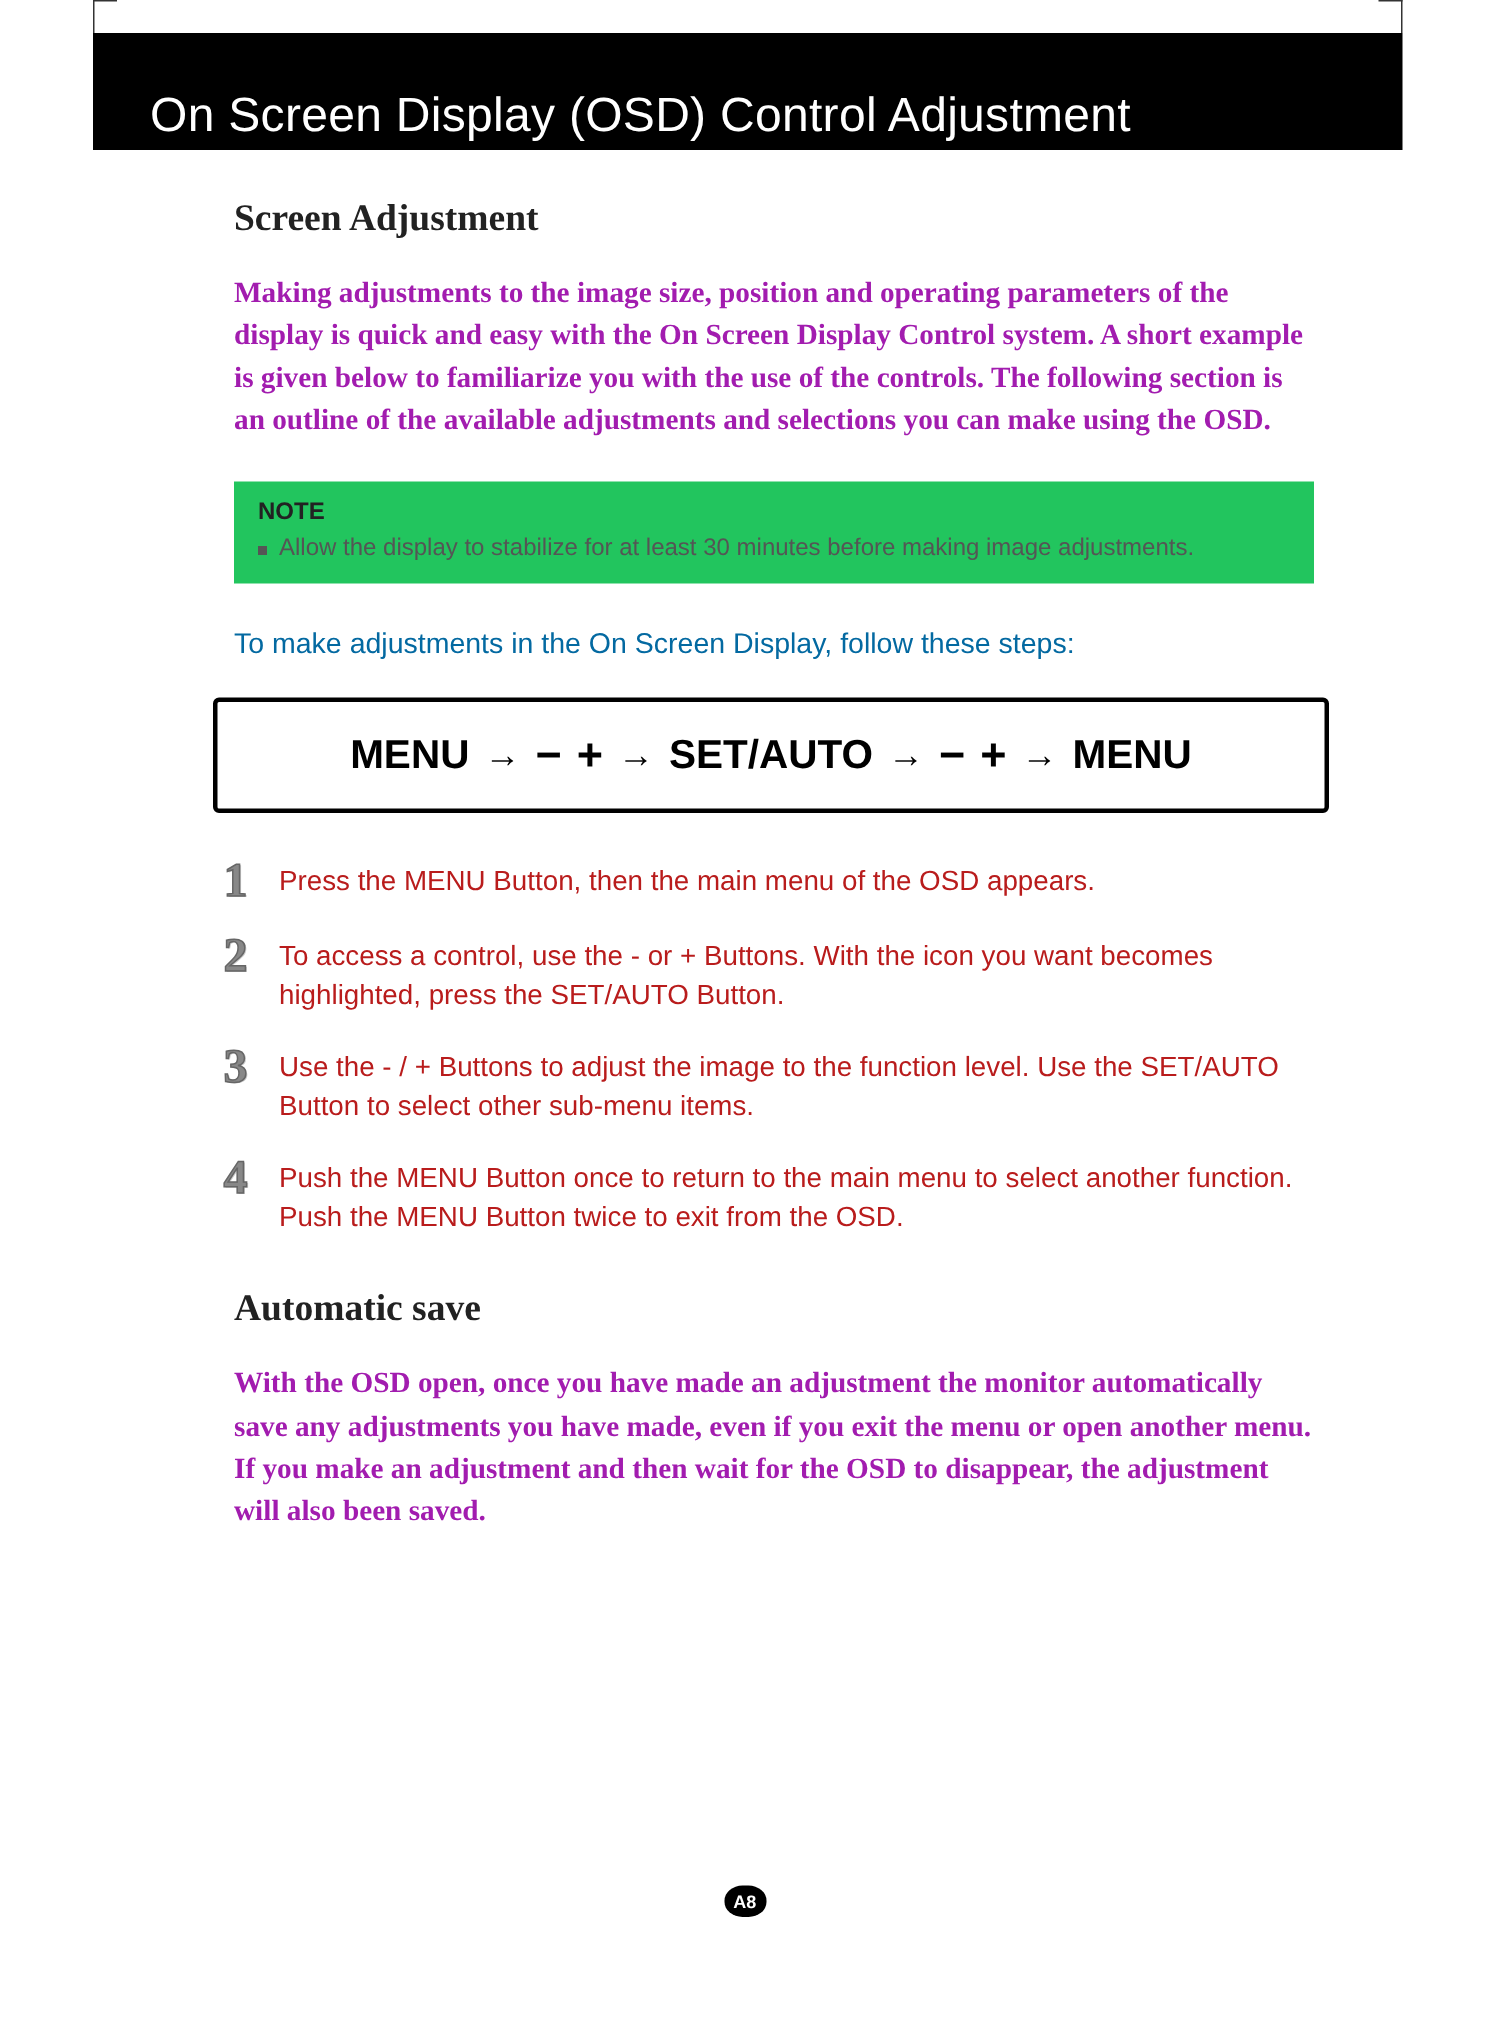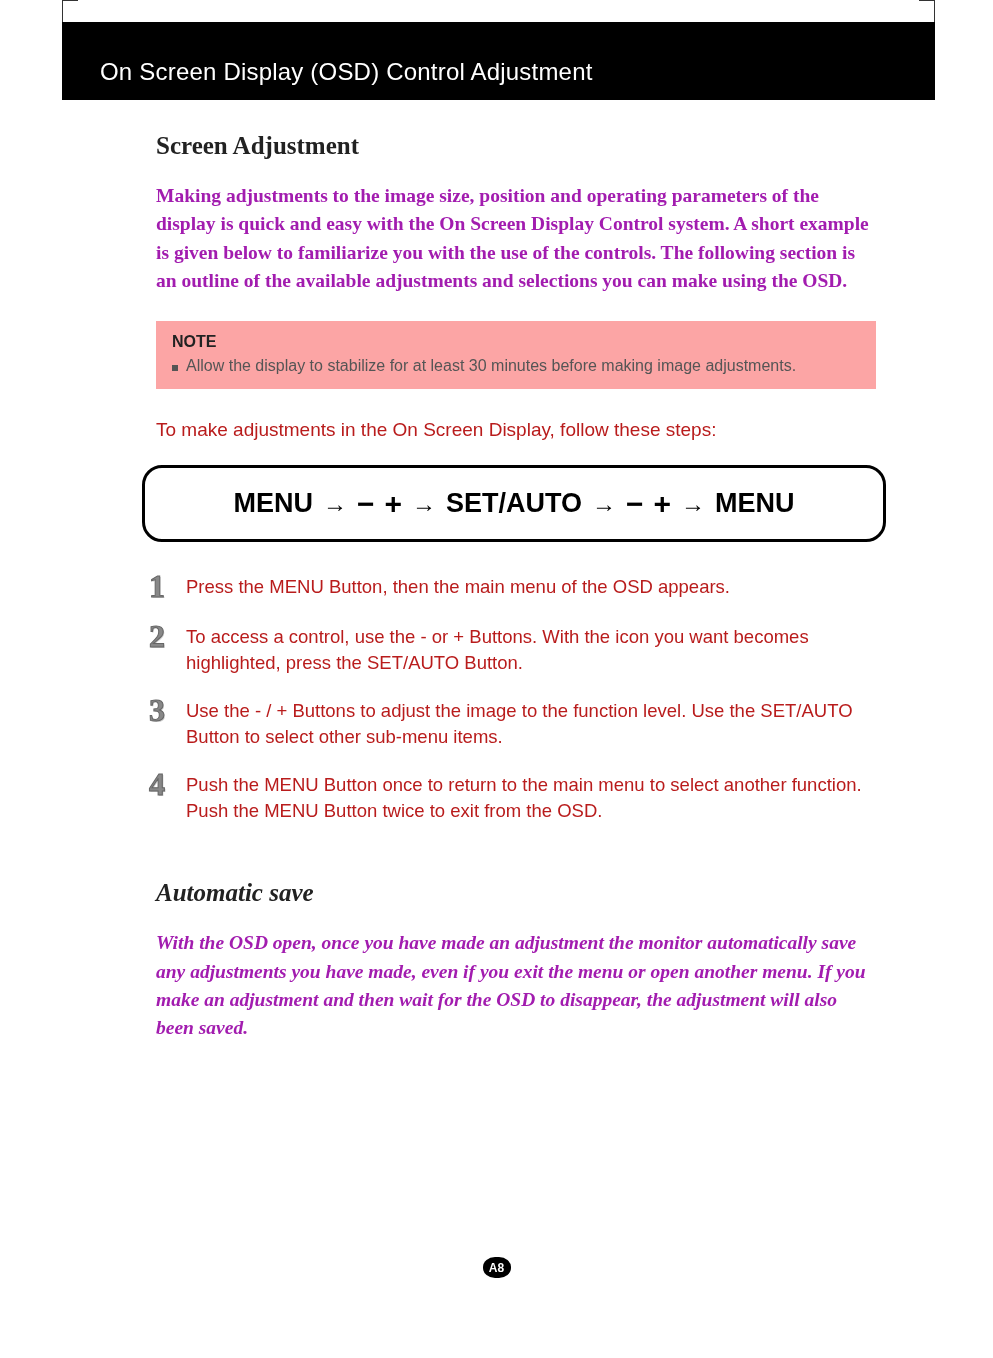--- a/index.html
+++ b/index.html
@@ -15,21 +15,21 @@
     .header-bar {
       position: absolute;
       top: 22px;
       left: 62px;
       right: 58px;
       height: 78px;
       background: #000;
     }
     .header-title {
       color: #fff;
-      font-size: 24px;
+      font-size: 32px;
       font-weight: 400;
       padding: 36px 0 0 38px;
       letter-spacing: 0.2px;
     }
     .content {
       position: absolute;
       top: 100px;
       left: 62px;
       right: 46px;
       padding: 32px 48px 0 94px;
@@ -44,21 +44,21 @@
     .intro-para {
       font-family: Georgia, 'Times New Roman', serif;
       font-weight: bold;
       font-size: 19.5px;
       line-height: 1.45;
       color: #a21caf;
       max-width: 720px;
       margin-bottom: 26px;
     }
     .note-box {
-      background: #fca5a5;
+      background: #22c55e;
       padding: 12px 16px 14px 16px;
       margin-bottom: 30px;
       max-width: 720px;
     }
     .note-label {
       font-weight: bold;
       font-size: 16px;
       color: #222;
       margin-bottom: 6px;
     }
@@ -72,28 +72,28 @@
     }
     .note-bullet {
       width: 6px;
       height: 6px;
       background: #555;
       flex-shrink: 0;
       margin-top: 7px;
     }
     .lead-in {
       font-size: 19px;
-      color: #b91c1c;
+      color: #0369a1;
       font-family: 'Trebuchet MS', Arial, sans-serif;
       margin-bottom: 24px;
       max-width: 720px;
     }
     .flow-box {
       border: 3px solid #000;
-      border-radius: 20px;
+      border-radius: 4px;
       padding: 20px 24px;
       margin: 0 0 32px -14px;
       max-width: 744px;
       display: flex;
       align-items: center;
       justify-content: center;
       gap: 10px;
       font-size: 27px;
       font-weight: bold;
       color: #000;
@@ -129,22 +129,21 @@
       text-align: center;
       margin-top: -4px;
     }
     .step-text {
       font-size: 18.5px;
       color: #b91c1c;
       font-family: 'Trebuchet MS', Arial, sans-serif;
       line-height: 1.4;
     }
     .section2 {
-      margin-top: 56px;
-      font-style: italic;
+      margin-top: 36px;
     }
     .page-num {
       position: absolute;
       left: 50%;
       transform: translateX(-50%);
       bottom: 80px;
       background: #000;
       color: #fff;
       font-size: 12px;
       font-weight: bold;

